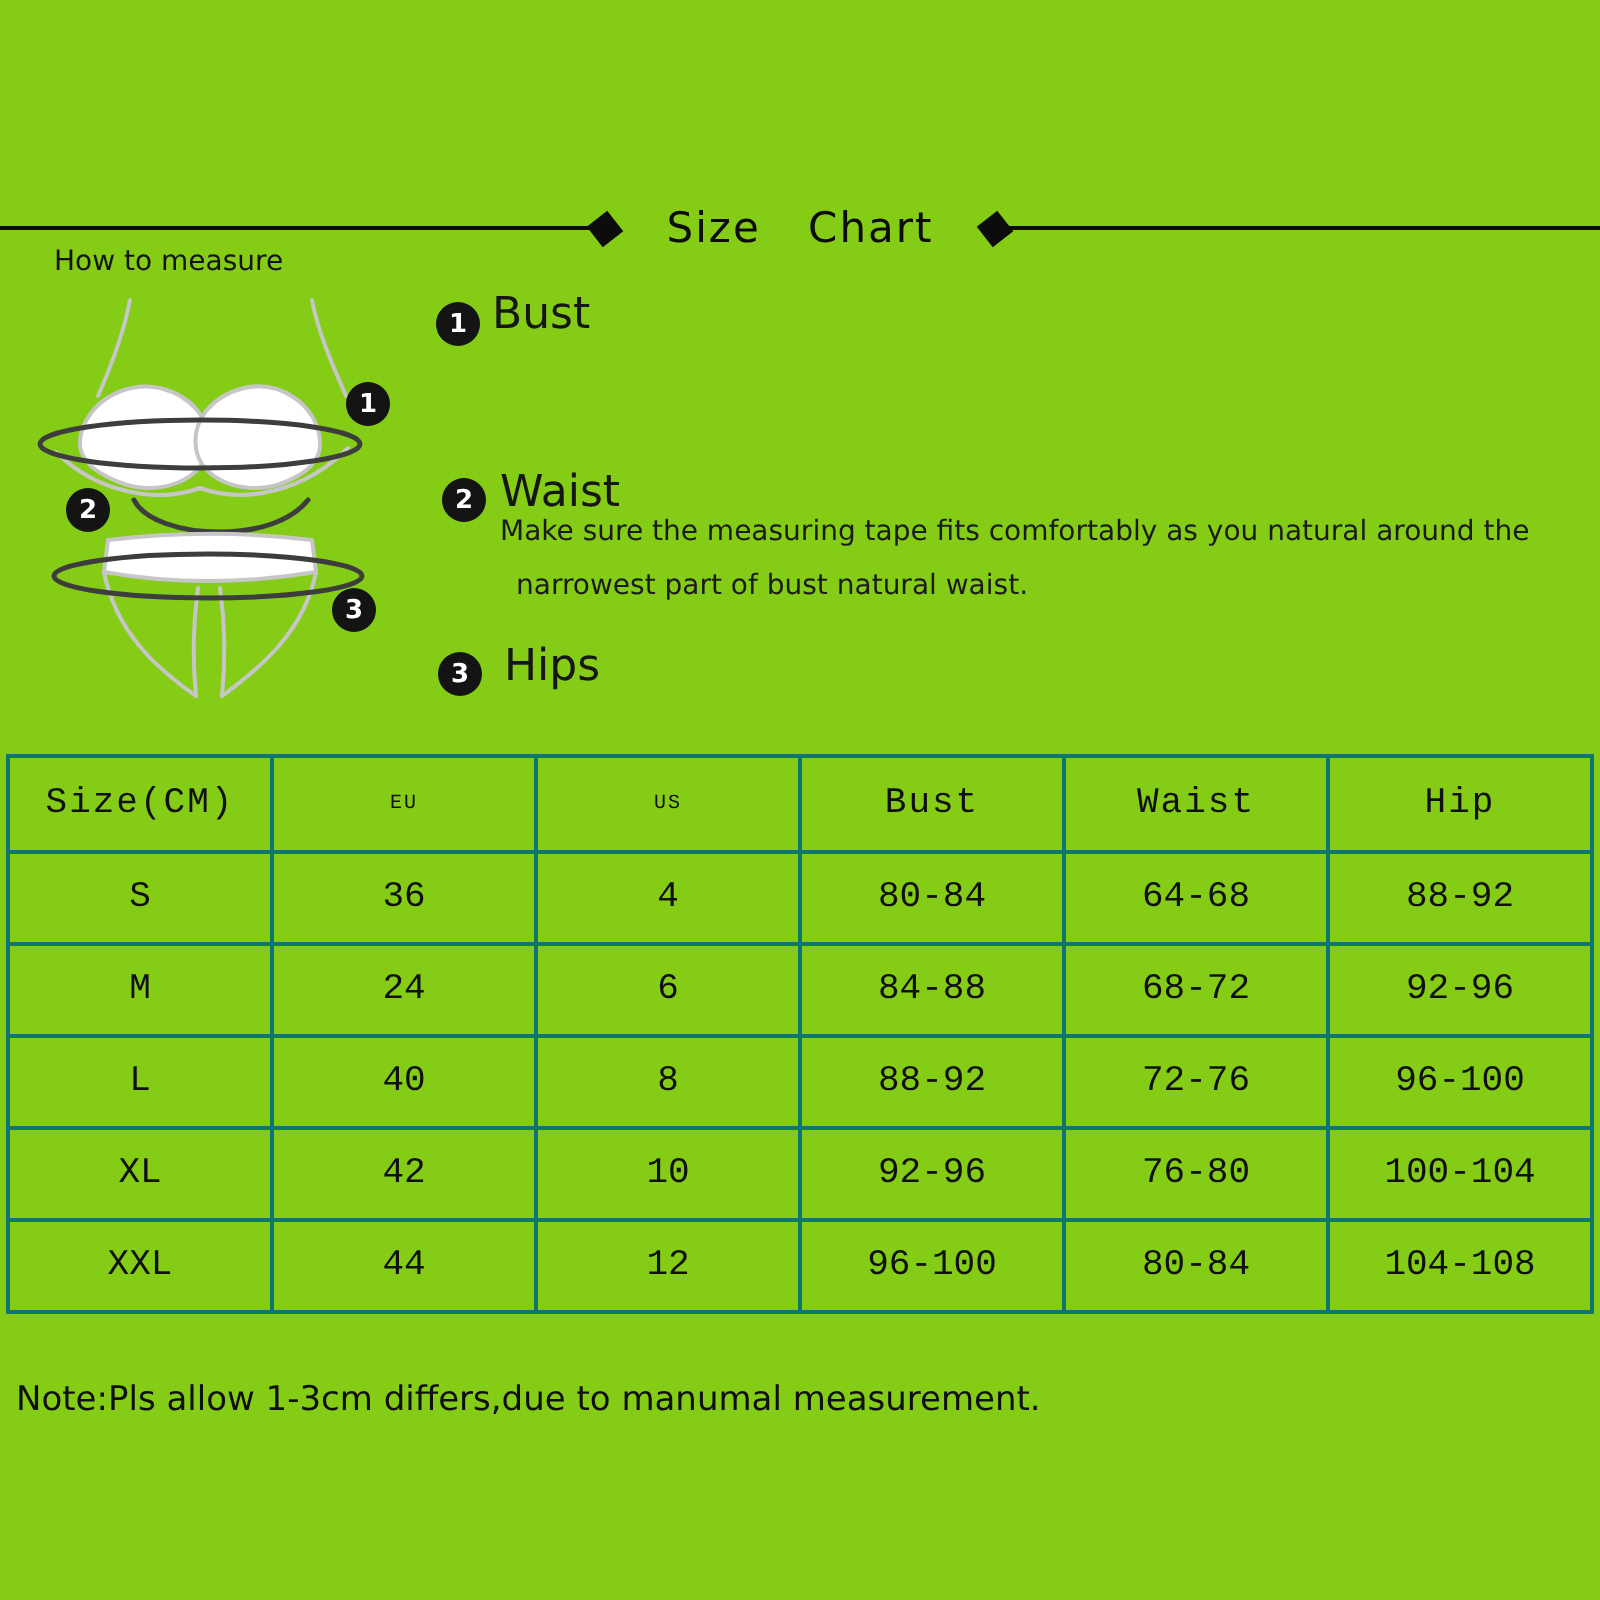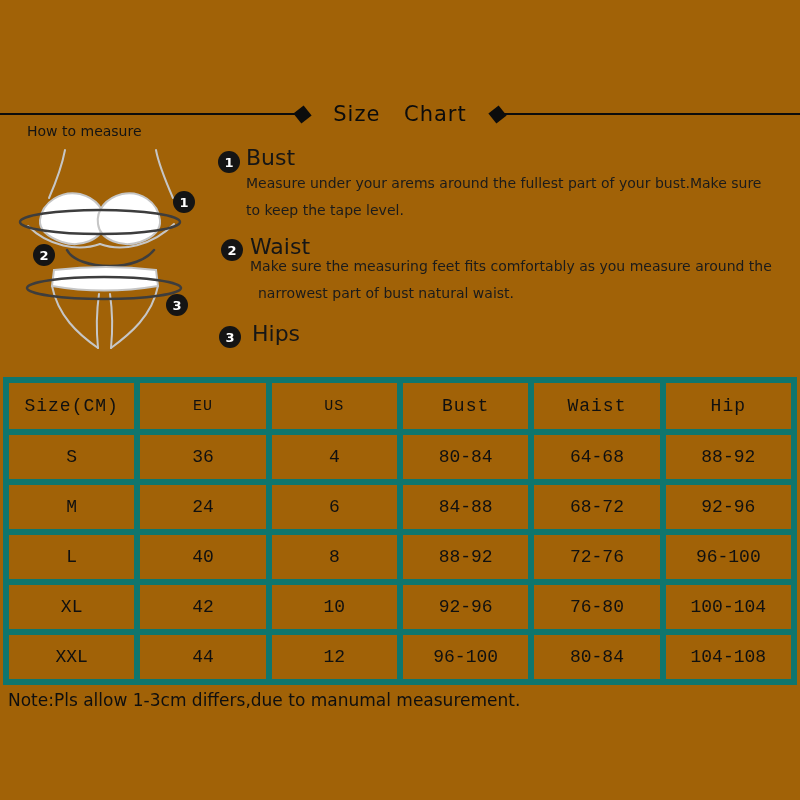--- a/index.html
+++ b/index.html
@@ -1,17 +1,17 @@
 <!DOCTYPE html>
 <html><head>
 <meta charset="utf-8">
 <style>
   html,body{margin:0;padding:0;background:#ffffff;}
   .page{
-    position:relative;width:800px;height:800px;background:#a16207;overflow:hidden;
+    position:relative;width:800px;height:800px;background:#84cc16;overflow:hidden;
     font-family:"DejaVu Sans",sans-serif;color:#111111;
   }
 
   
   .divider{position:absolute;top:102px;left:0;width:100%;display:flex;align-items:center;}
   .dline{flex:1;height:2px;background:#0c0c0c;}
   .ddiamond{width:13px;height:13px;background:#0c0c0c;transform:rotate(52deg);flex:0 0 auto;}
   .dtitle{margin:0 24px;font-size:21px;letter-spacing:1px;word-spacing:16px;color:#0c0c0c;white-space:nowrap;}
 
   
@@ -40,23 +40,23 @@
   #text-bust{left:246px;top:170px;}
   #text-waist{left:250px;top:253px;}
   #text-hips{left:239px;top:346px;}
   .indent{padding-left:8px;}
 
   
   .size-table{
     position:absolute;left:3px;top:377px;width:794px;border-collapse:collapse;
     font-family:"Liberation Mono",monospace;color:#101010;table-layout:fixed;
   }
-  .size-table th,.size-table td{border:6px solid #0f766e;text-align:center;font-weight:normal;padding:0;}
+  .size-table th,.size-table td{border:2px solid #0f766e;text-align:center;font-weight:normal;padding:0;}
   .size-table th{height:46px;font-size:18px;letter-spacing:1px;}
-  .size-table th.small{font-size:15px;}
+  .size-table th.small{font-size:10px;}
   .size-table td{height:44px;font-size:18px;}
 
   .note{position:absolute;left:8px;top:679px;font-size:17px;color:#0f0f0f;margin-top:11px;}
 </style>
 </head>
 <body>
 
 <div class="page">
 
   <div class="divider">
@@ -89,29 +89,25 @@
     </g>
     <ellipse cx="86" cy="148" rx="77" ry="11" fill="none" stroke="#3d3d3d" stroke-width="2.5"></ellipse>
   </svg>
 
   <div class="badge" id="fig-badge-1">1</div>
   <div class="badge" id="fig-badge-2">2</div>
   <div class="badge" id="fig-badge-3">3</div>
 
   <div class="badge" id="badge-bust">1</div>
   <div class="section-label" id="label-bust">Bust</div>
-  <div class="section-text" id="text-bust">
-    <div>Measure under your arems around the fullest part of your bust.Make sure</div>
-    <div>to keep the tape level.</div>
-  </div>
 
   <div class="badge" id="badge-waist">2</div>
   <div class="section-label" id="label-waist">Waist</div>
   <div class="section-text" id="text-waist">
-    <div>Make sure the measuring feet fits comfortably as you measure around the</div>
+    <div>Make sure the measuring tape fits comfortably as you natural around the</div>
     <div class="indent">narrowest part of bust natural waist.</div>
   </div>
 
   <div class="badge" id="badge-hips">3</div>
   <div class="section-label" id="label-hips">Hips</div>
 
   <table class="size-table">
     <thead>
       <tr>
         <th>Size(CM)</th>

